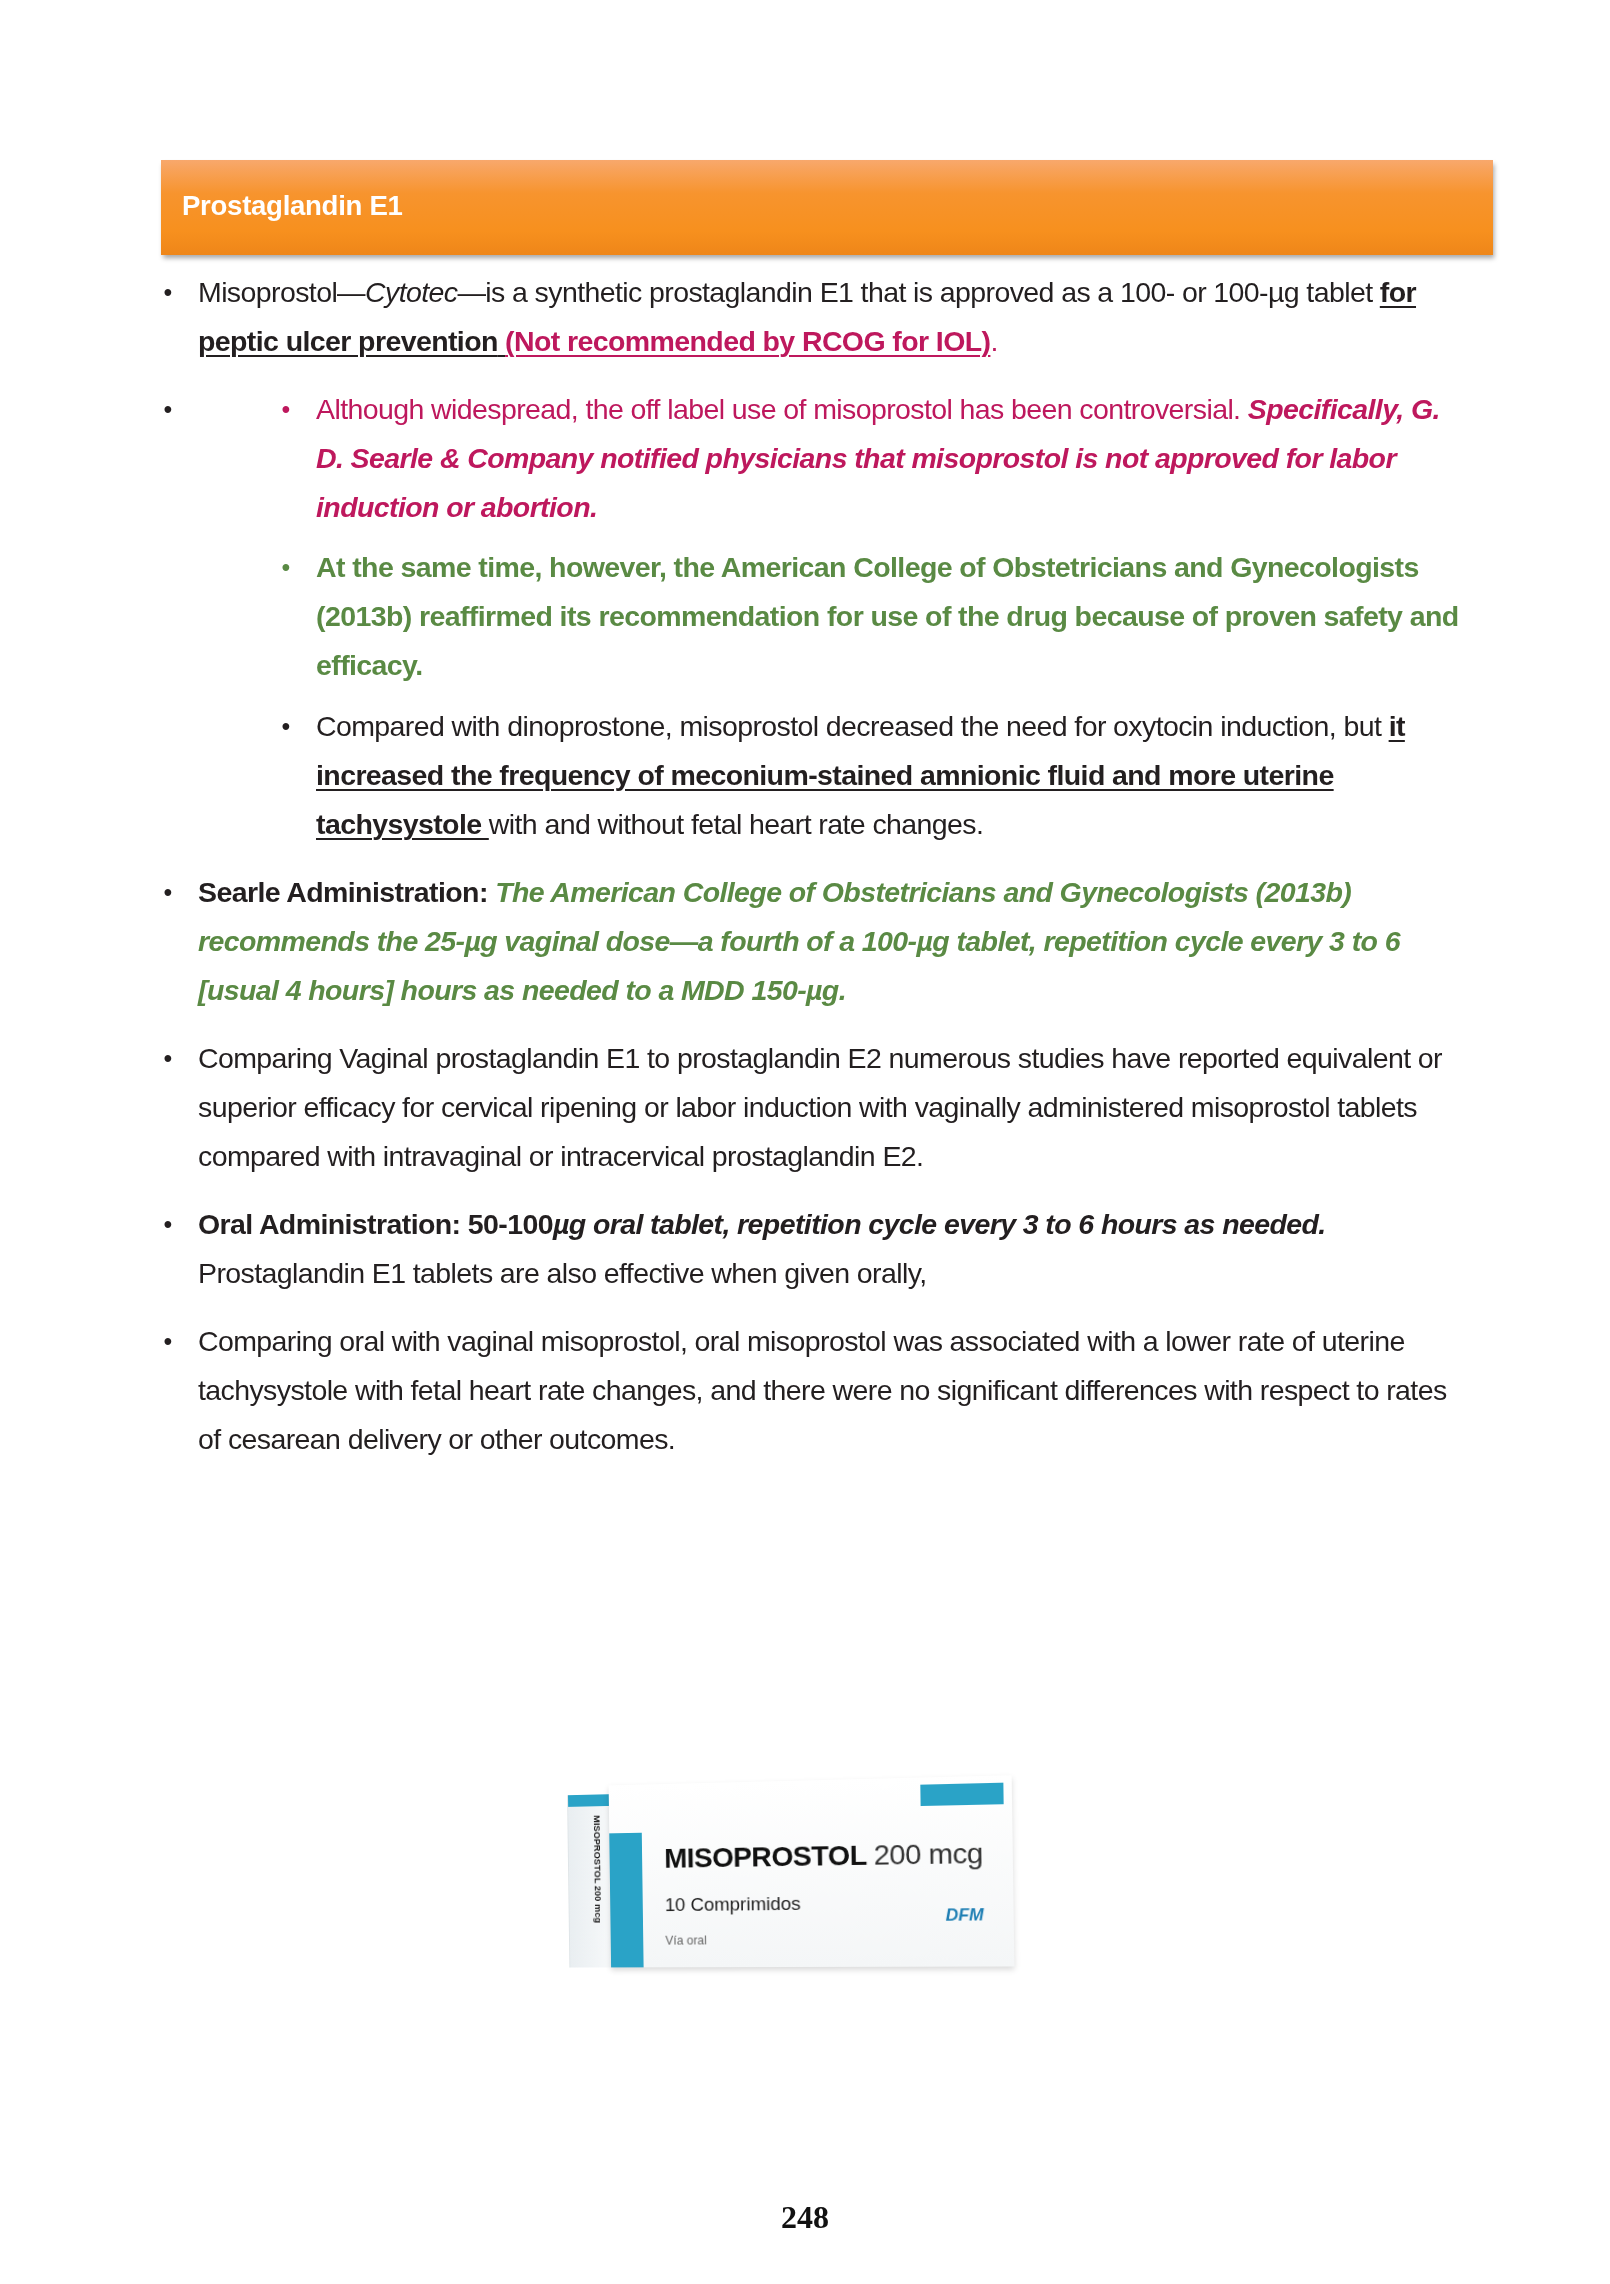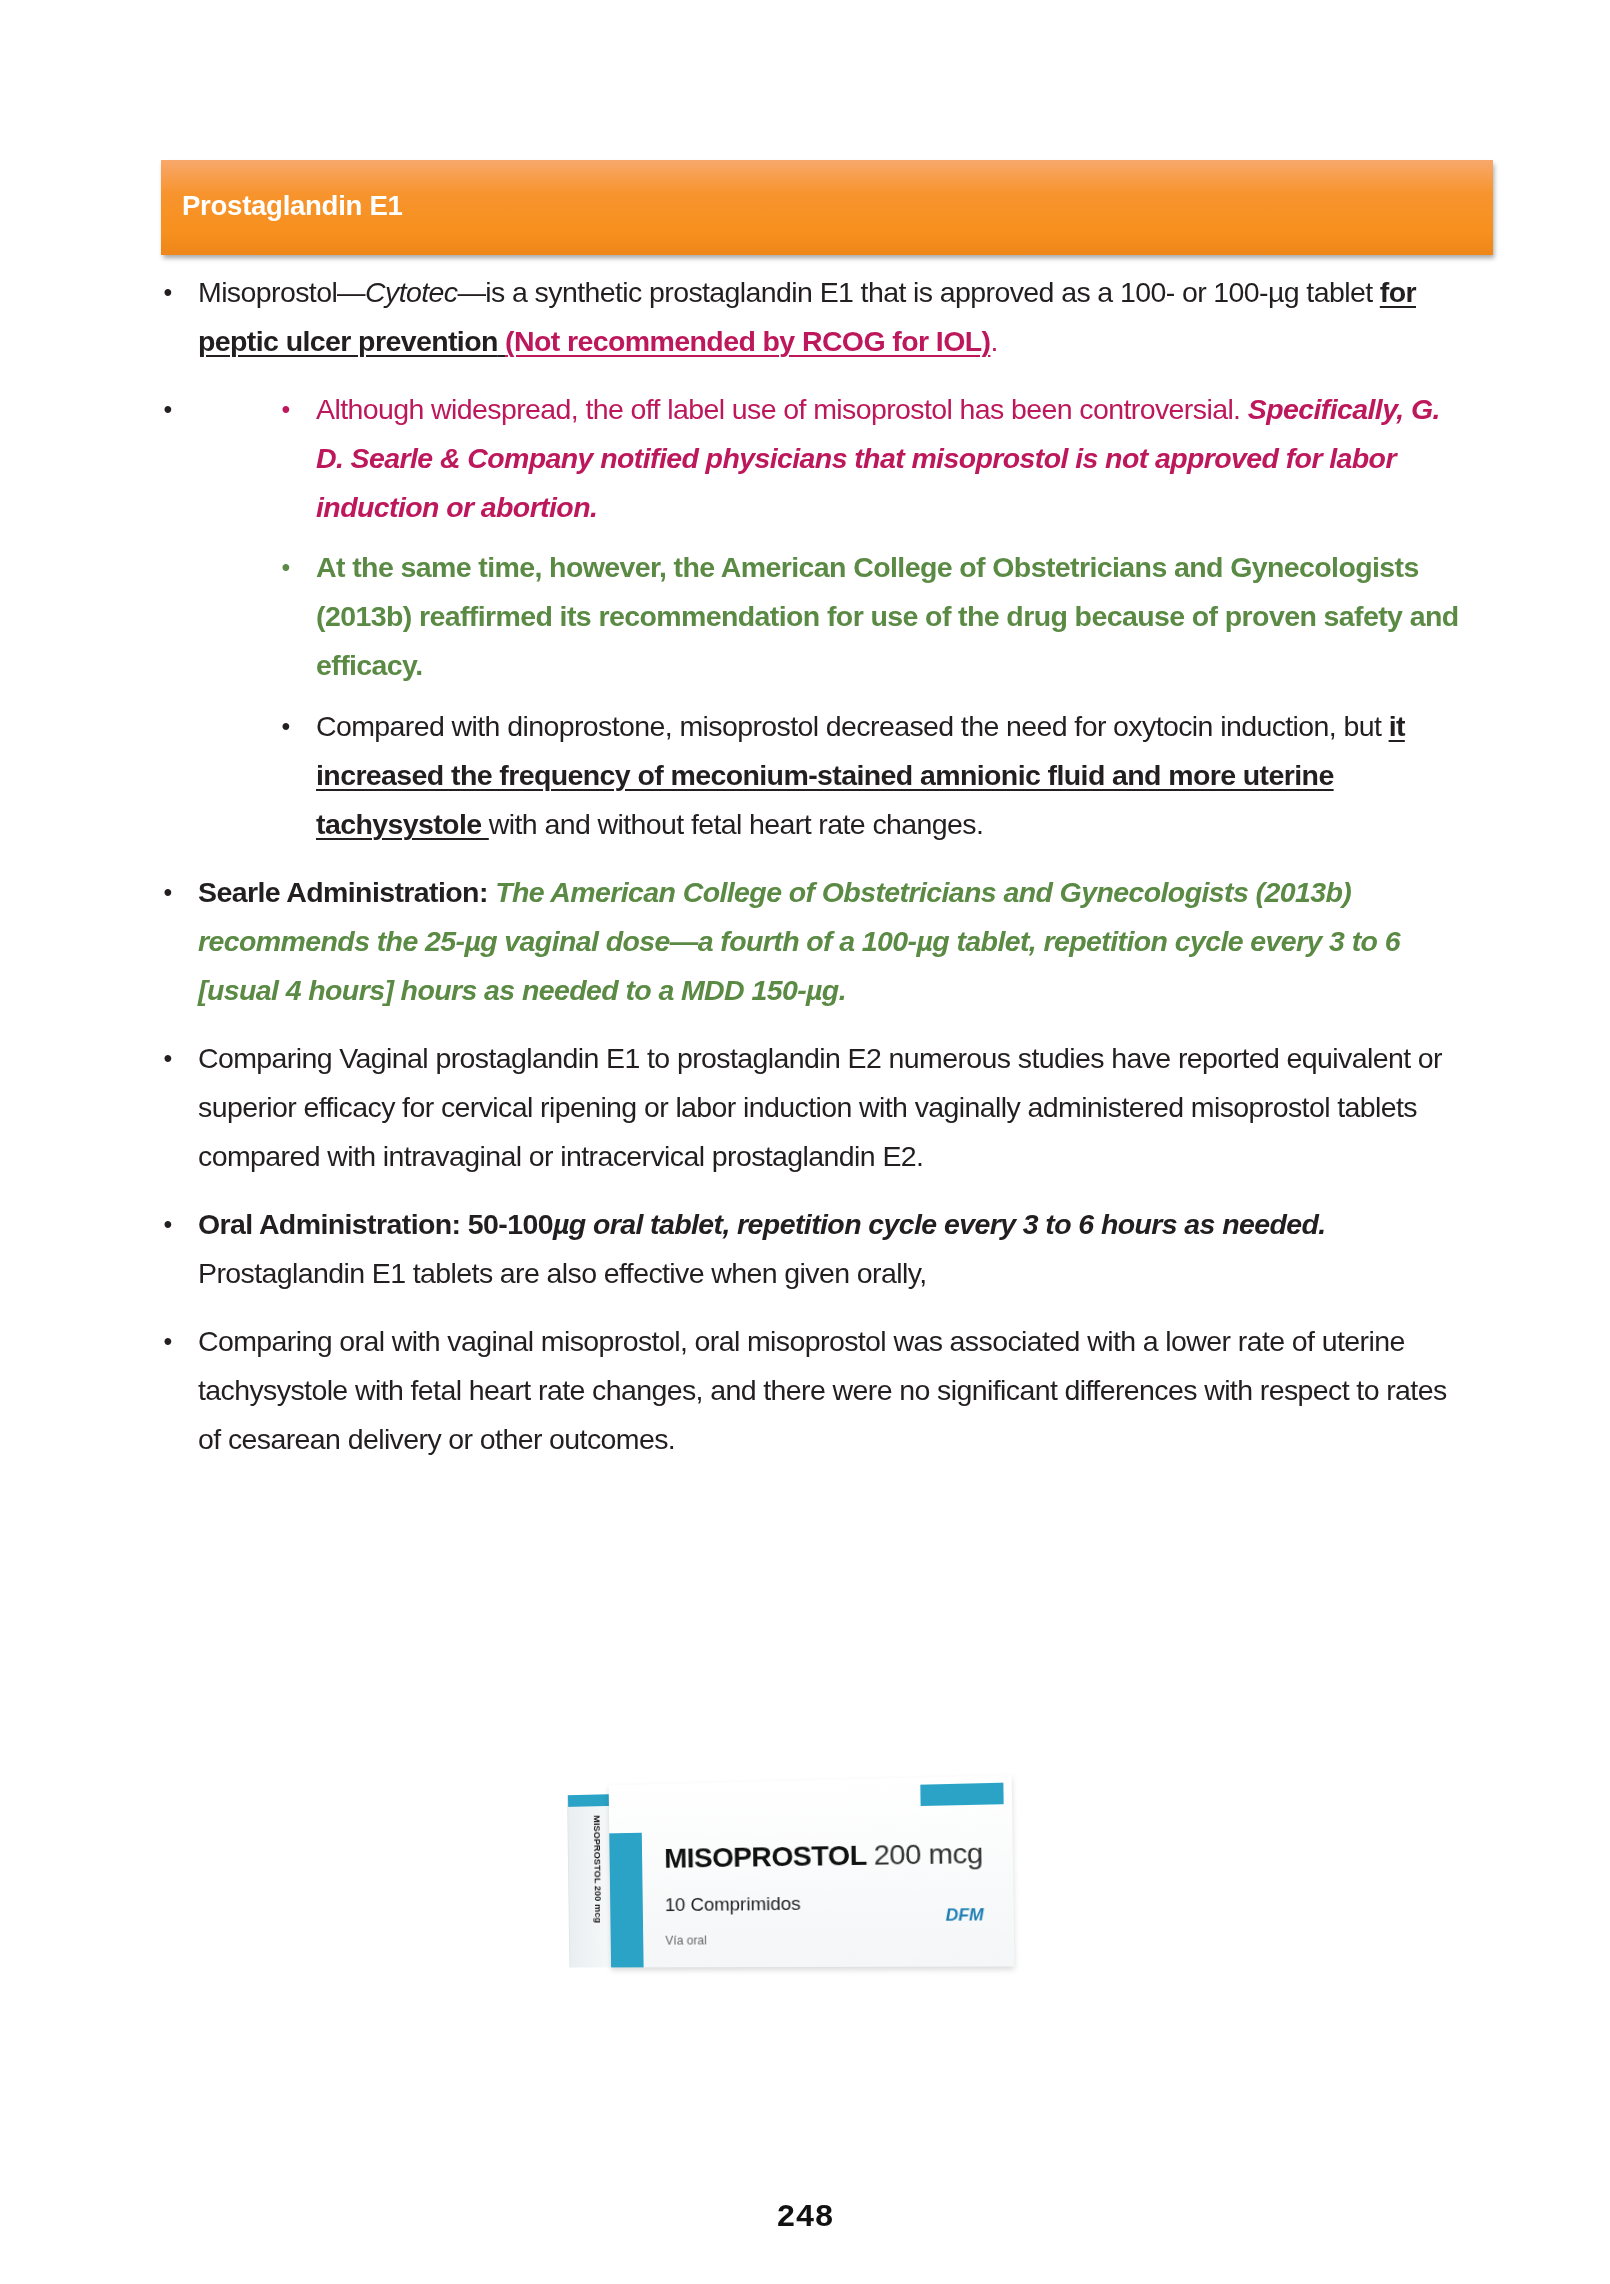--- a/index.html
+++ b/index.html
@@ -66,21 +66,21 @@
   }
   .prod-dose { font-weight: normal; color: #333; }
   .prod-count { position: absolute; left: 57px; top: 112px; font-size: 19px; color: #222; }
   .prod-route { position: absolute; left: 57px; top: 152px; font-size: 12.4px; color: #666; }
   .prod-brand {
     position: absolute; right: 28.5px; top: 126px; font-size: 17px; font-weight: bold; font-style: italic;
     color: #1f7fb4;
   }
   .page-number {
     position: absolute; left: 0; width: 1610px; top: 2199px; text-align: center;
-    font-family: Liberation Mono, monospace; font-weight: bold; font-size: 32px; color: #111;
+    font-family: Liberation Serif, serif; font-weight: bold; font-size: 32px; color: #111;
   }
 </style>
 </head>
 <body>
 
 <div class="banner">
   <div class="banner-title">Prostaglandin E1</div>
 </div>
 
 <div class="content">

